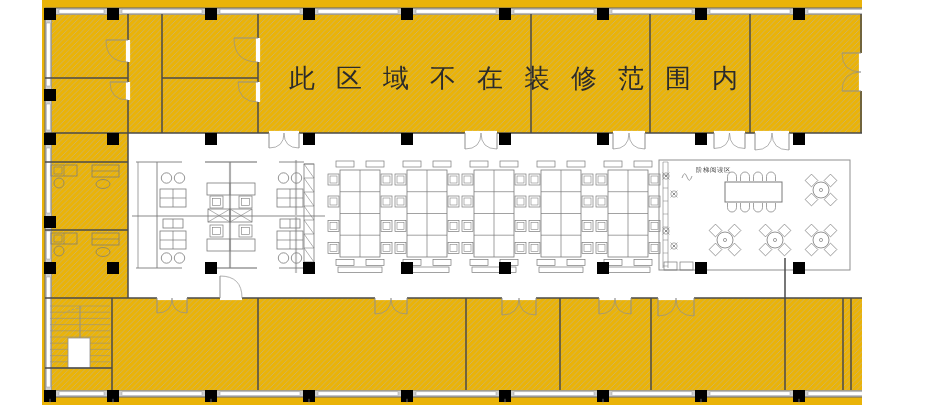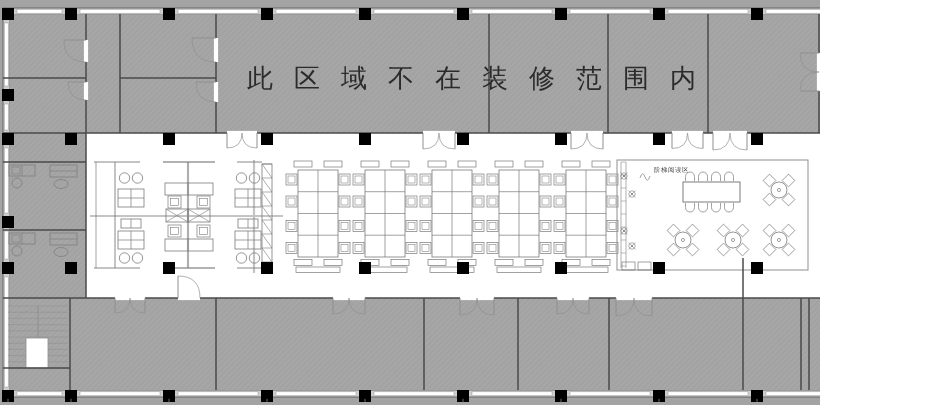--- a/index.html
+++ b/index.html
@@ -1,17 +1,17 @@
 <!DOCTYPE html>
 <html><head>
 <meta charset="utf-8">
 <style>
   html,body{margin:0;padding:0;background:#ffffff;}
-  .canvas{position:relative;width:820px;height:405px;background:#a3a3a3;overflow:hidden;
-          font-family:"Liberation Sans","DejaVu Sans",sans-serif;}
+  .canvas{position:relative;width:820px;height:405px;background:#eab308;overflow:hidden;
+          font-family:"Liberation Sans","DejaVu Sans",sans-serif;margin-left:42px;}
   svg{display:block;}
   .main-note{font-family:"Liberation Serif","DejaVu Serif",serif;font-size:26px;
              letter-spacing:21px;fill:#2b2b2b;}
   .reading-label{font-family:"Liberation Serif","DejaVu Serif",serif;font-size:6.5px;
                  letter-spacing:0.5px;fill:#4a4a4a;}
 </style>
 </head>
 <body>
 
 <div class="canvas">

